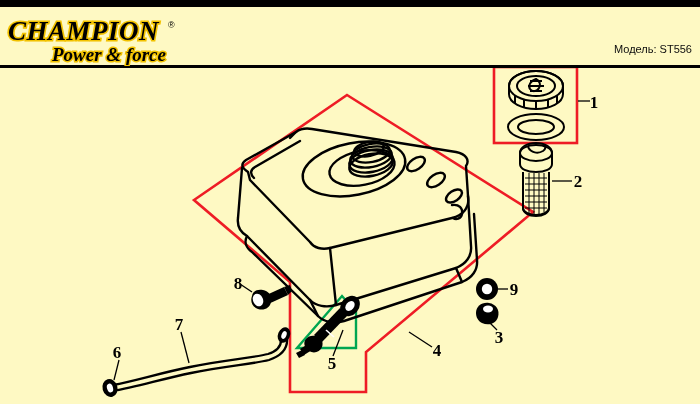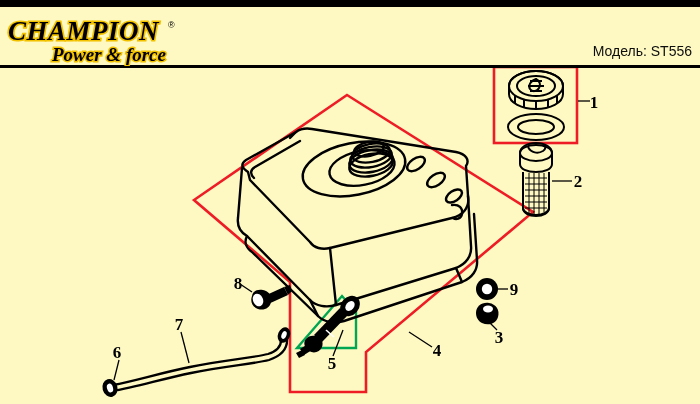--- a/index.html
+++ b/index.html
@@ -26,21 +26,21 @@
     position:absolute;left:6px;top:0px;width:180px;height:52px;
   }
   #logo svg{display:block;}
   #catalog-title{
     position:absolute;left:215px;top:29px;
     font-size:13.5px;color:#0d0d0d;white-space:nowrap;
     letter-spacing:0.1px;
   }
   #model-label{
     position:absolute;right:8px;top:29px;
-    font-size:14px;color:#0d0d0d;white-space:nowrap;
+    font-size:11px;color:#0d0d0d;white-space:nowrap;
     font-weight:500;
   }
   
   #canvas{
     position:absolute;left:0;top:61px;width:700px;height:343px;
   }
   #canvas svg{display:block;}
   .callout-num{
     font-family:"Liberation Serif", serif;
     font-size:17px;

